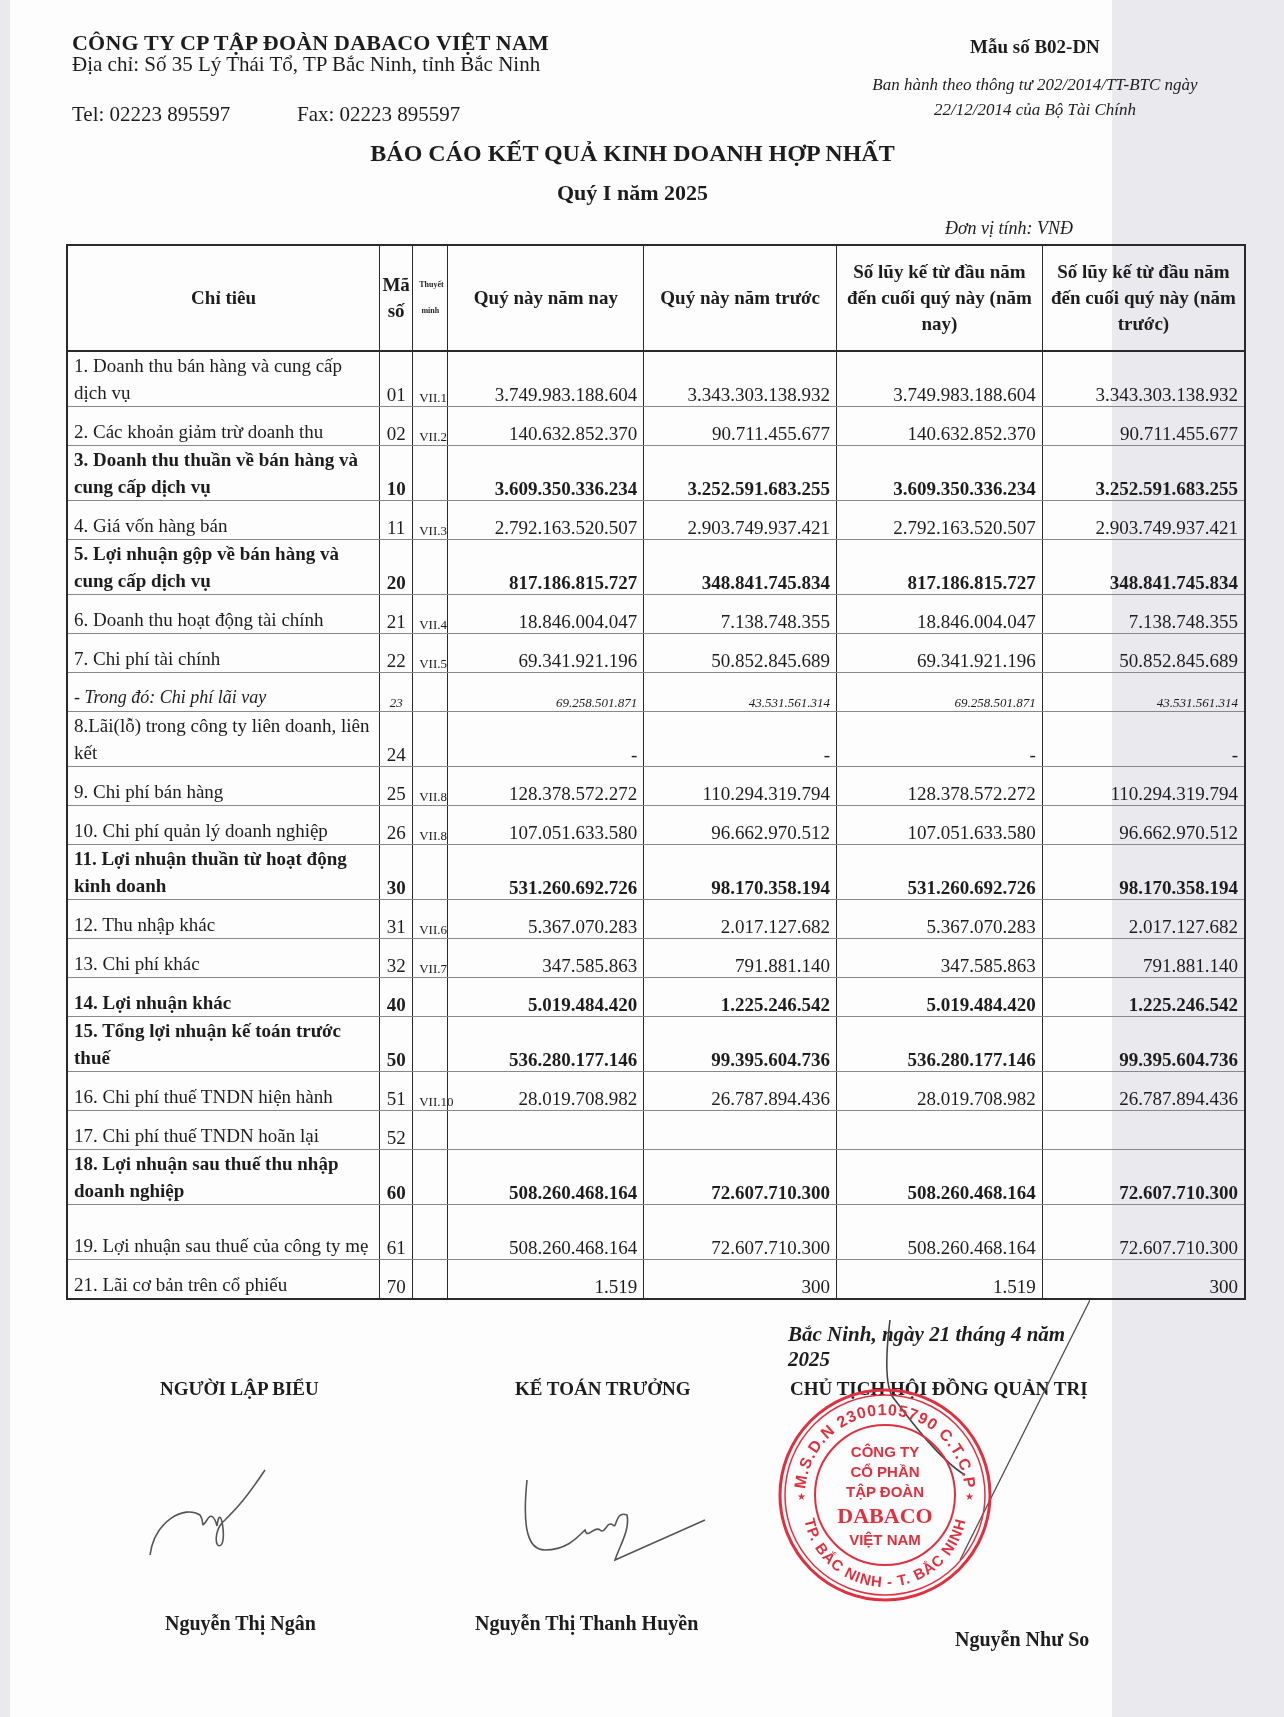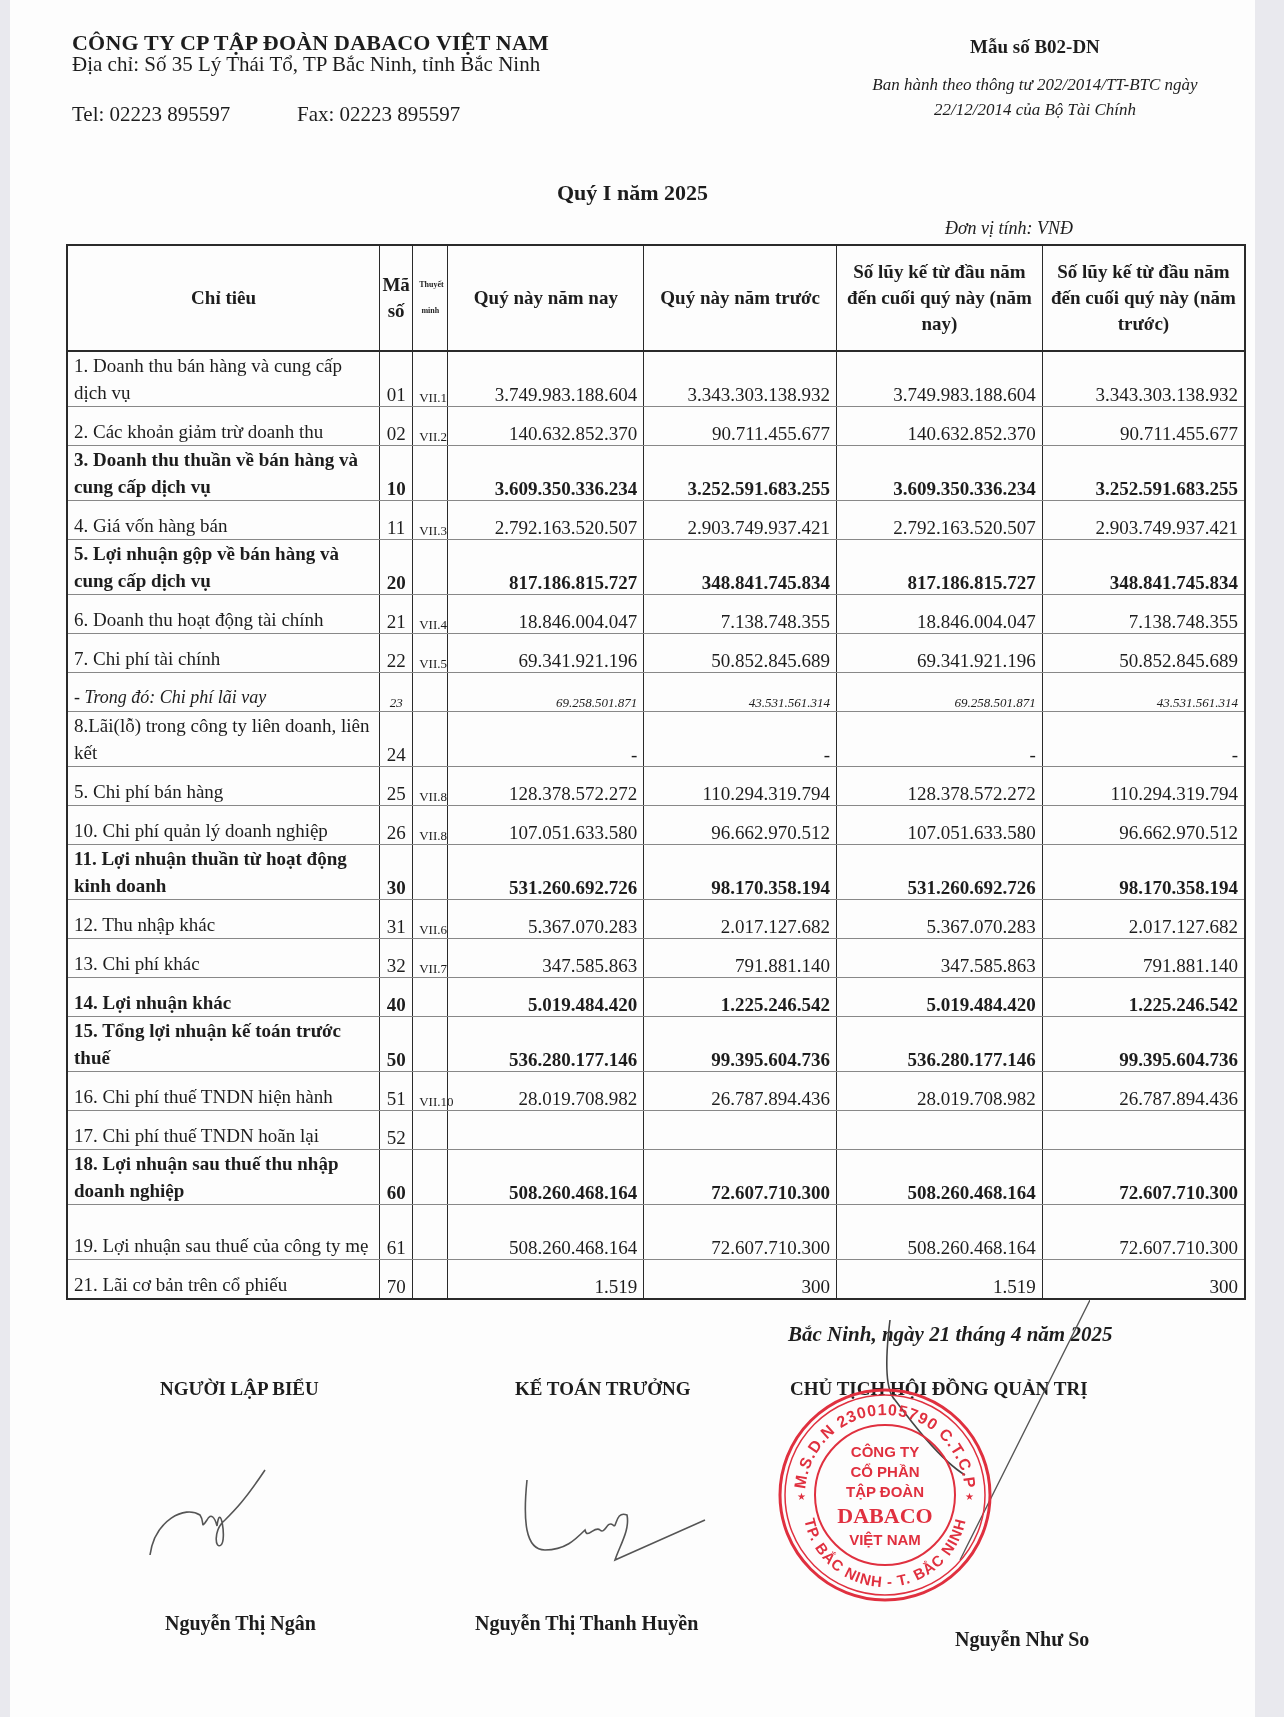--- a/index.html
+++ b/index.html
@@ -1,21 +1,21 @@
 <!DOCTYPE html>
 <html><head>
 <meta charset="utf-8">
 <style>
   html, body { margin:0; padding:0; }
   body {
     width:1284px; height:1717px; background:#e9e9ee; position:relative; overflow:hidden;
     font-family:"Liberation Serif", "DejaVu Serif", serif; color:#1d1d1d;
   }
   .page {
-    position:absolute; left:10px; top:0; width:1245px; height:1717px; background:#fdfdfd;
+    position:absolute; left:10px; top:0; width:1102px; height:1717px; background:#fdfdfd;
   }
   .abs { position:absolute; }
   .company { left:62px; top:30px; font-size:22px; font-weight:bold; letter-spacing:0.2px; }
   .addr { left:62px; top:52px; font-size:21px; }
   .tel { left:62px; top:102px; font-size:21px; }
   .fax { left:287px; top:102px; font-size:21px; }
   .form-no { left:960px; top:36px; font-size:19px; font-weight:bold; }
   .circular { left:820px; top:72px; width:410px; font-size:17px; font-style:italic; text-align:center; line-height:25px; }
   .title { left:0; width:1245px; top:140px; text-align:center; font-size:24px; font-weight:bold; }
   .subtitle { left:0; width:1245px; top:180px; text-align:center; font-size:22px; font-weight:bold; }
@@ -61,20 +61,21 @@
   <div class="abs addr">Địa chỉ: Số 35 Lý Thái Tổ, TP Bắc Ninh, tỉnh Bắc Ninh</div>
   <div class="abs tel">Tel: 02223 895597</div>
   <div class="abs fax">Fax: 02223 895597</div>
 
   <div class="abs form-no">Mẫu số B02-DN</div>
   <div class="abs circular">
     <div>Ban hành theo thông tư 202/2014/TT-BTC ngày</div>
     <div>22/12/2014 của Bộ Tài Chính</div>
   </div>
 
+  <div class="abs title">BÁO CÁO KẾT QUẢ KINH DOANH HỢP NHẤT</div>
   <div class="abs subtitle">Quý I năm 2025</div>
   <div class="abs unit">Đơn vị tính: VNĐ</div>
 
   <table class="report">
     <colgroup>
       <col style="width:284px">
         <col style="width:30px">
         <col style="width:32px">
       <col style="width:178px">
         <col style="width:175px">
@@ -168,21 +169,21 @@
         <tr class="r1">
           <td class="label">8.Lãi(lỗ) trong công ty liên doanh, liên kết</td>
           <td class="code">24</td>
           <td class="note"></td>
           <td class="num dash">-</td>
           <td class="num dash">-</td>
           <td class="num dash">-</td>
           <td class="num dash">-</td>
         </tr>
         <tr class="r2">
-          <td class="label">5. Chi phí bán hàng</td>
+          <td class="label">9. Chi phí bán hàng</td>
           <td class="code">25</td>
           <td class="note">VII.8</td>
           <td class="num">128.378.572.272</td>
           <td class="num">110.294.319.794</td>
           <td class="num">128.378.572.272</td>
           <td class="num">110.294.319.794</td>
         </tr>
         <tr class="r2">
           <td class="label">10. Chi phí quản lý doanh nghiệp</td>
           <td class="code">26</td>

